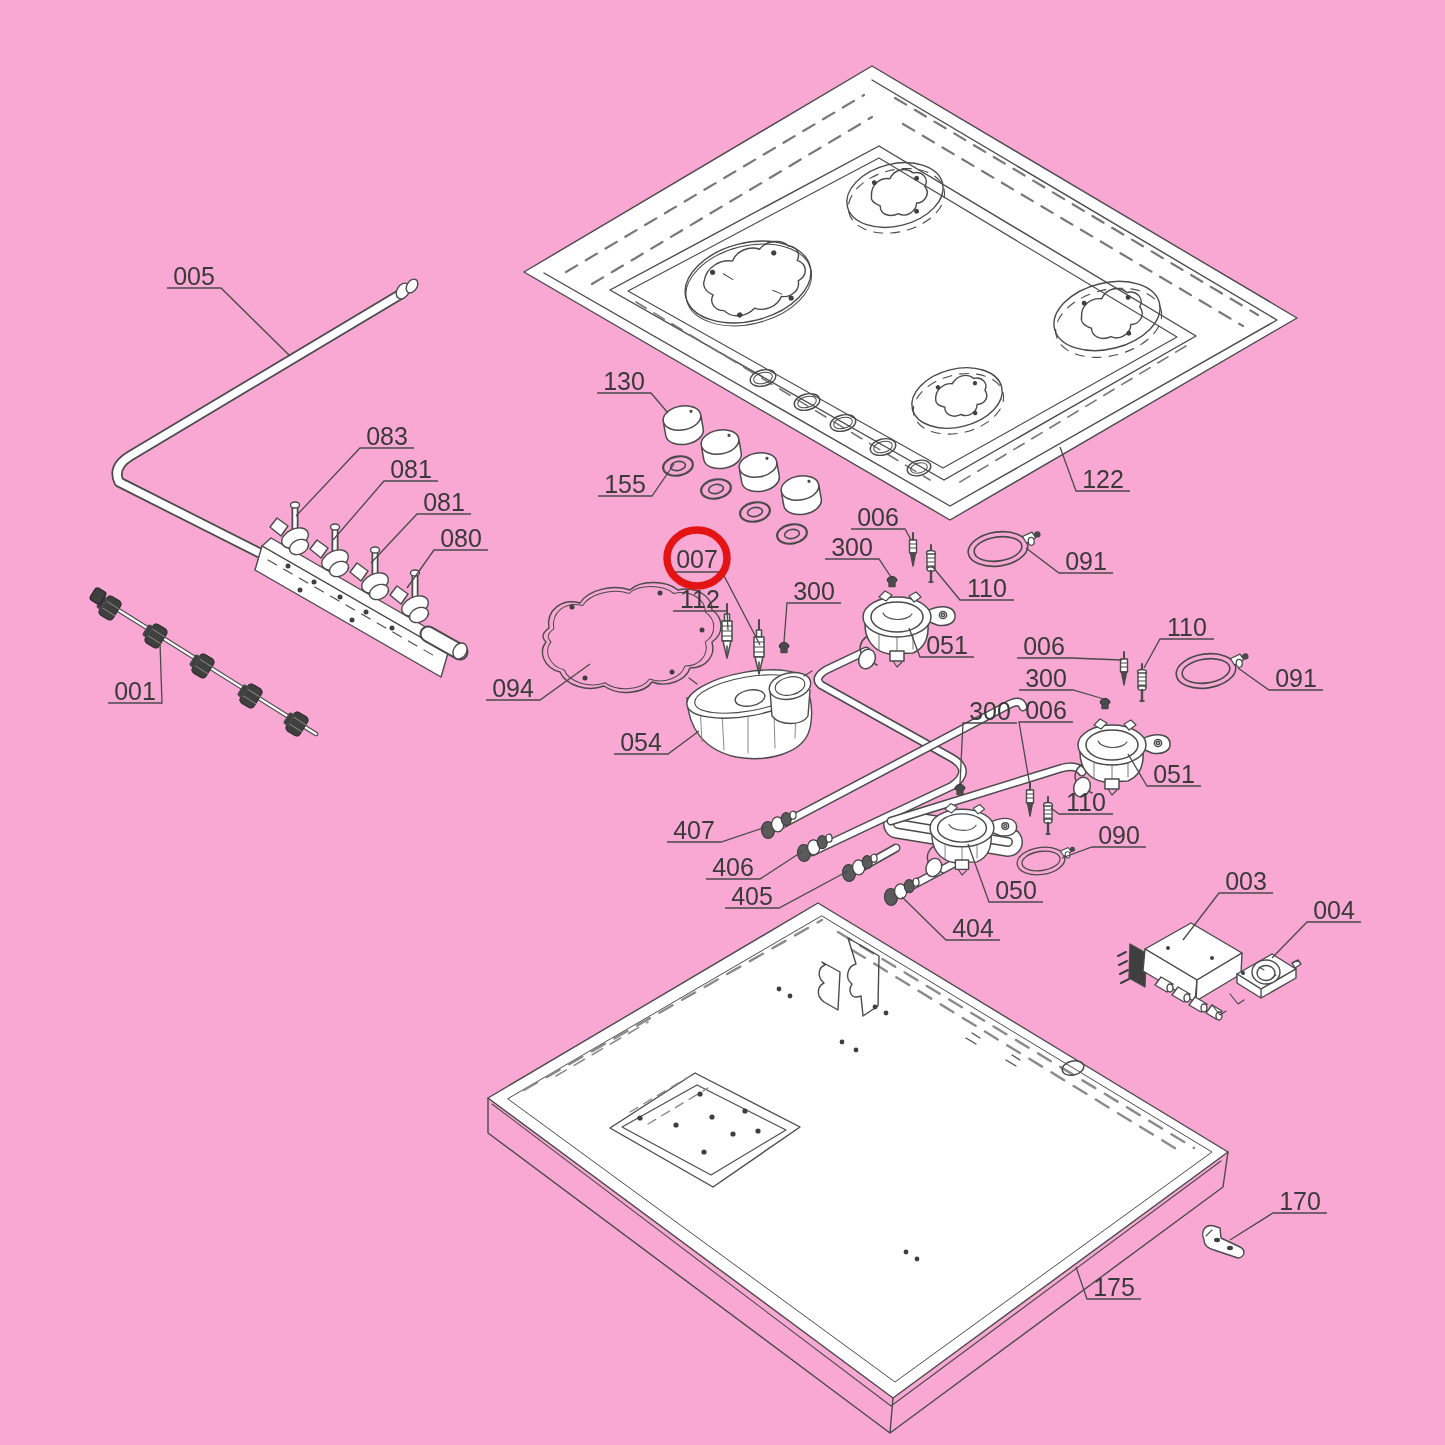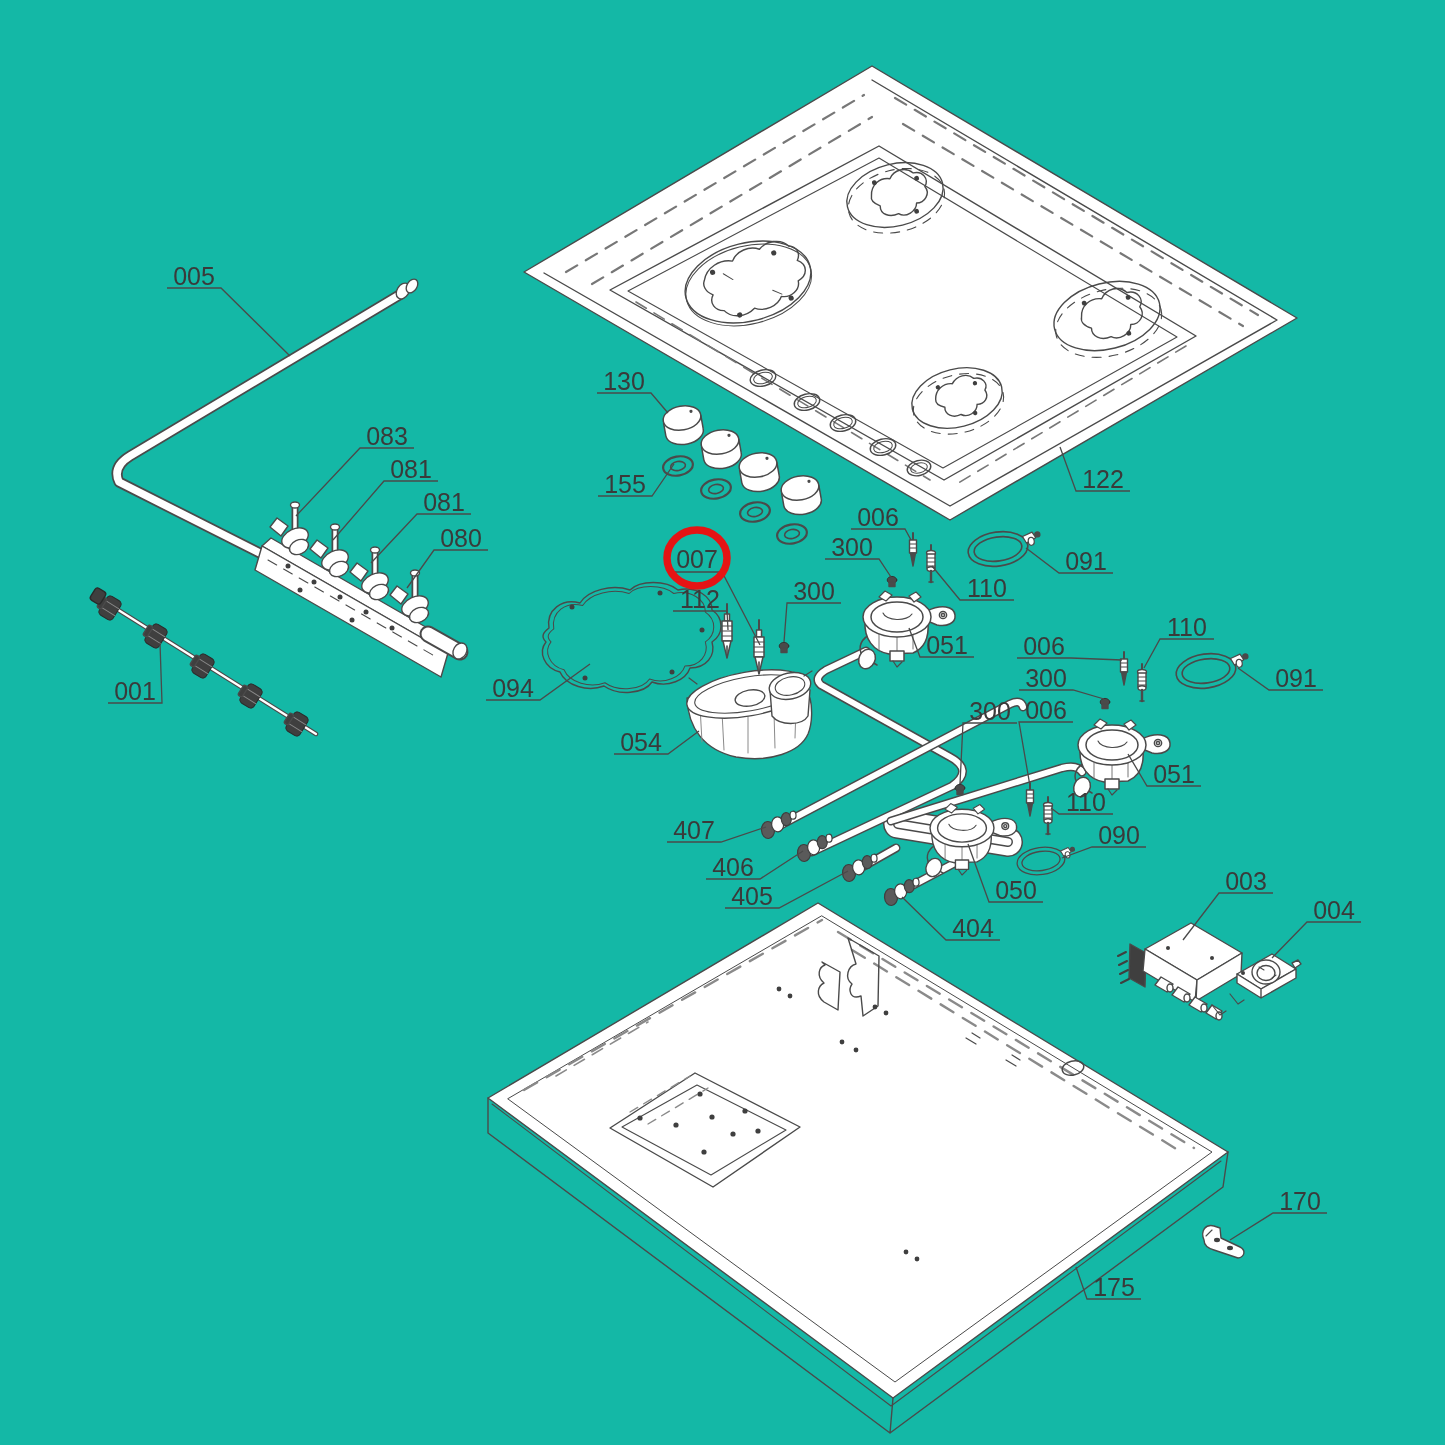--- a/index.html
+++ b/index.html
@@ -1,16 +1,16 @@
 <!DOCTYPE html>
 <html><head>
 <meta charset="utf-8">
 <style>
   html,body{margin:0;padding:0;background:#ffffff;}
-  .stage{position:relative;width:1445px;height:1445px;background:#14b8a6;overflow:hidden;
+  .stage{position:relative;width:1445px;height:1445px;background:#f9a8d4;overflow:hidden;
          font-family:"Liberation Sans", sans-serif;}
   svg{display:block;}
   .plabel text{font-family:"Liberation Sans", sans-serif;font-size:25px;fill:#3a3a3a;
                text-anchor:middle;}
   .plabel polyline{fill:none;stroke:#4a4a4a;stroke-width:1.3px;}
 </style>
 </head>
 <body>
 
 <div class="stage">

